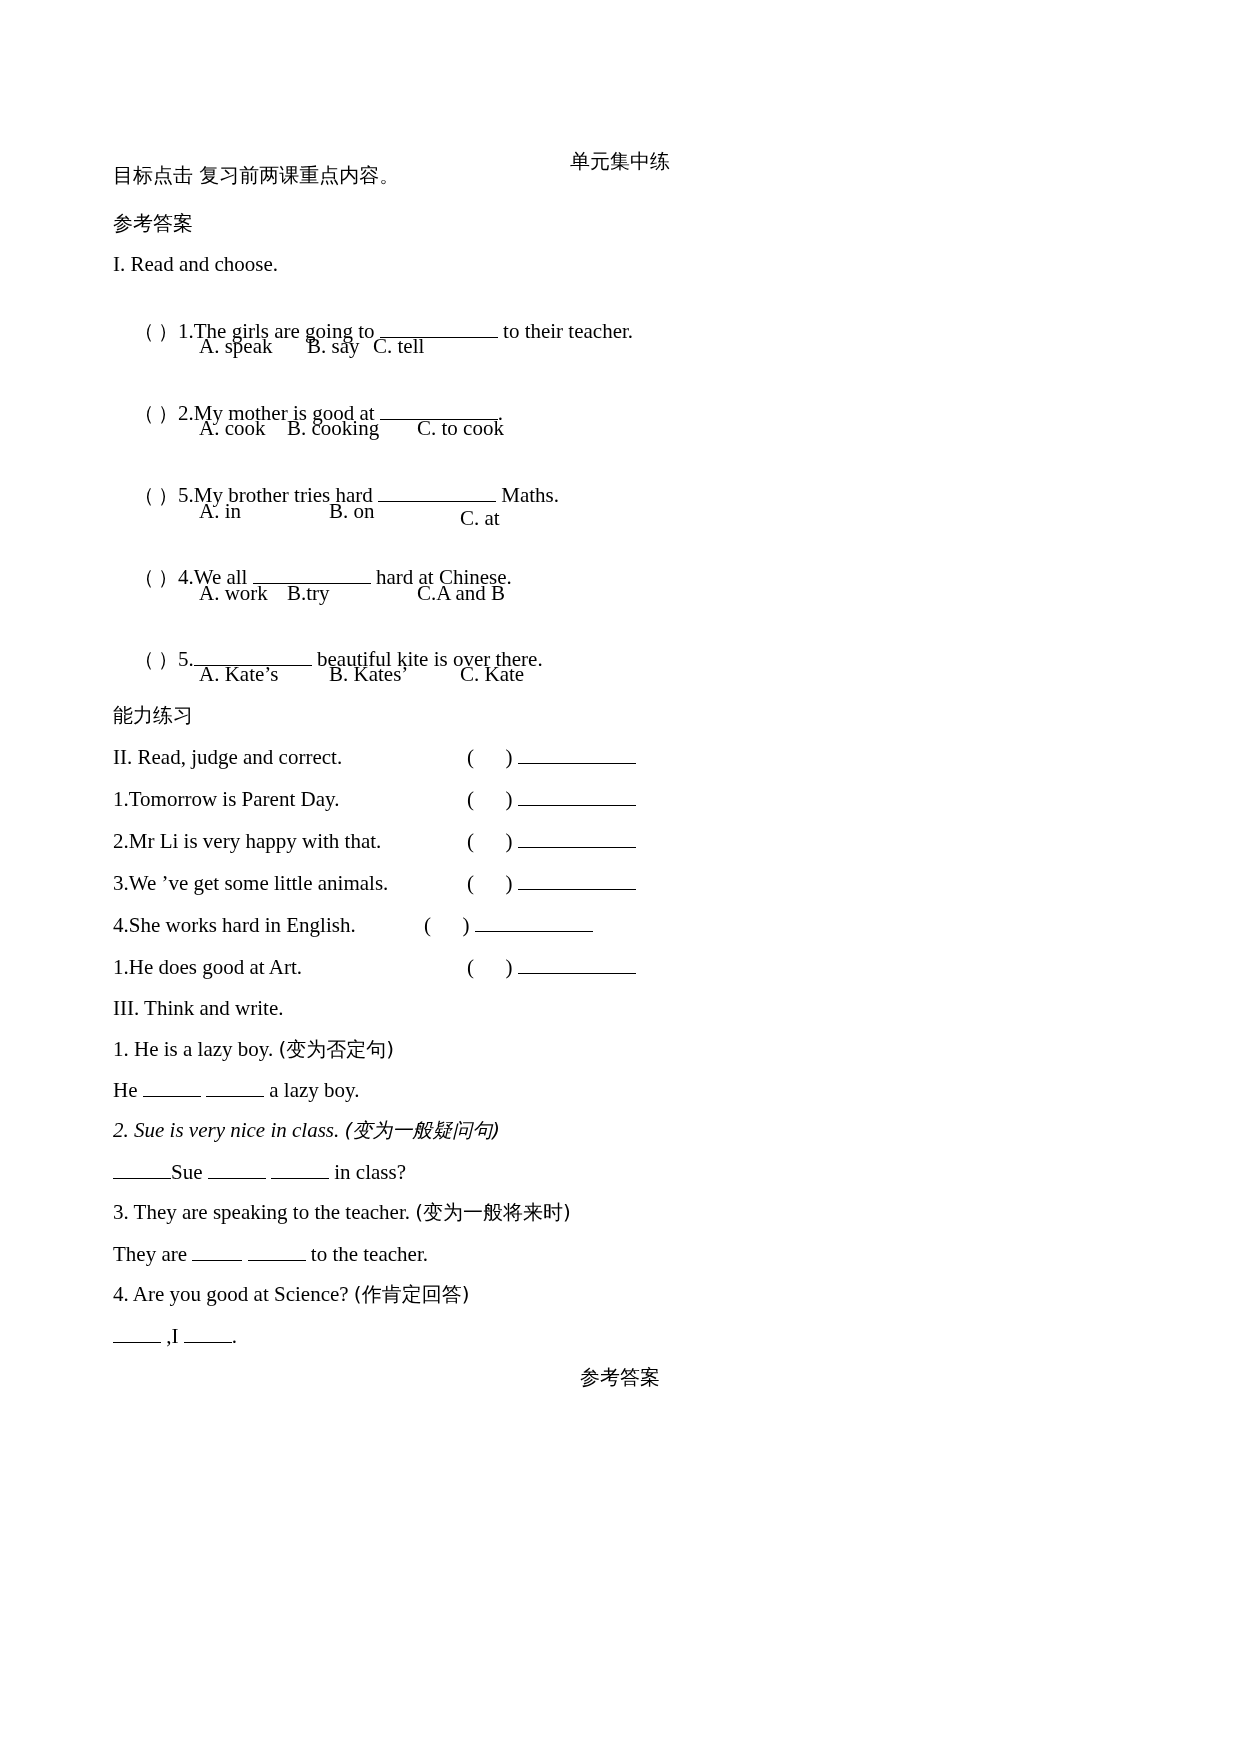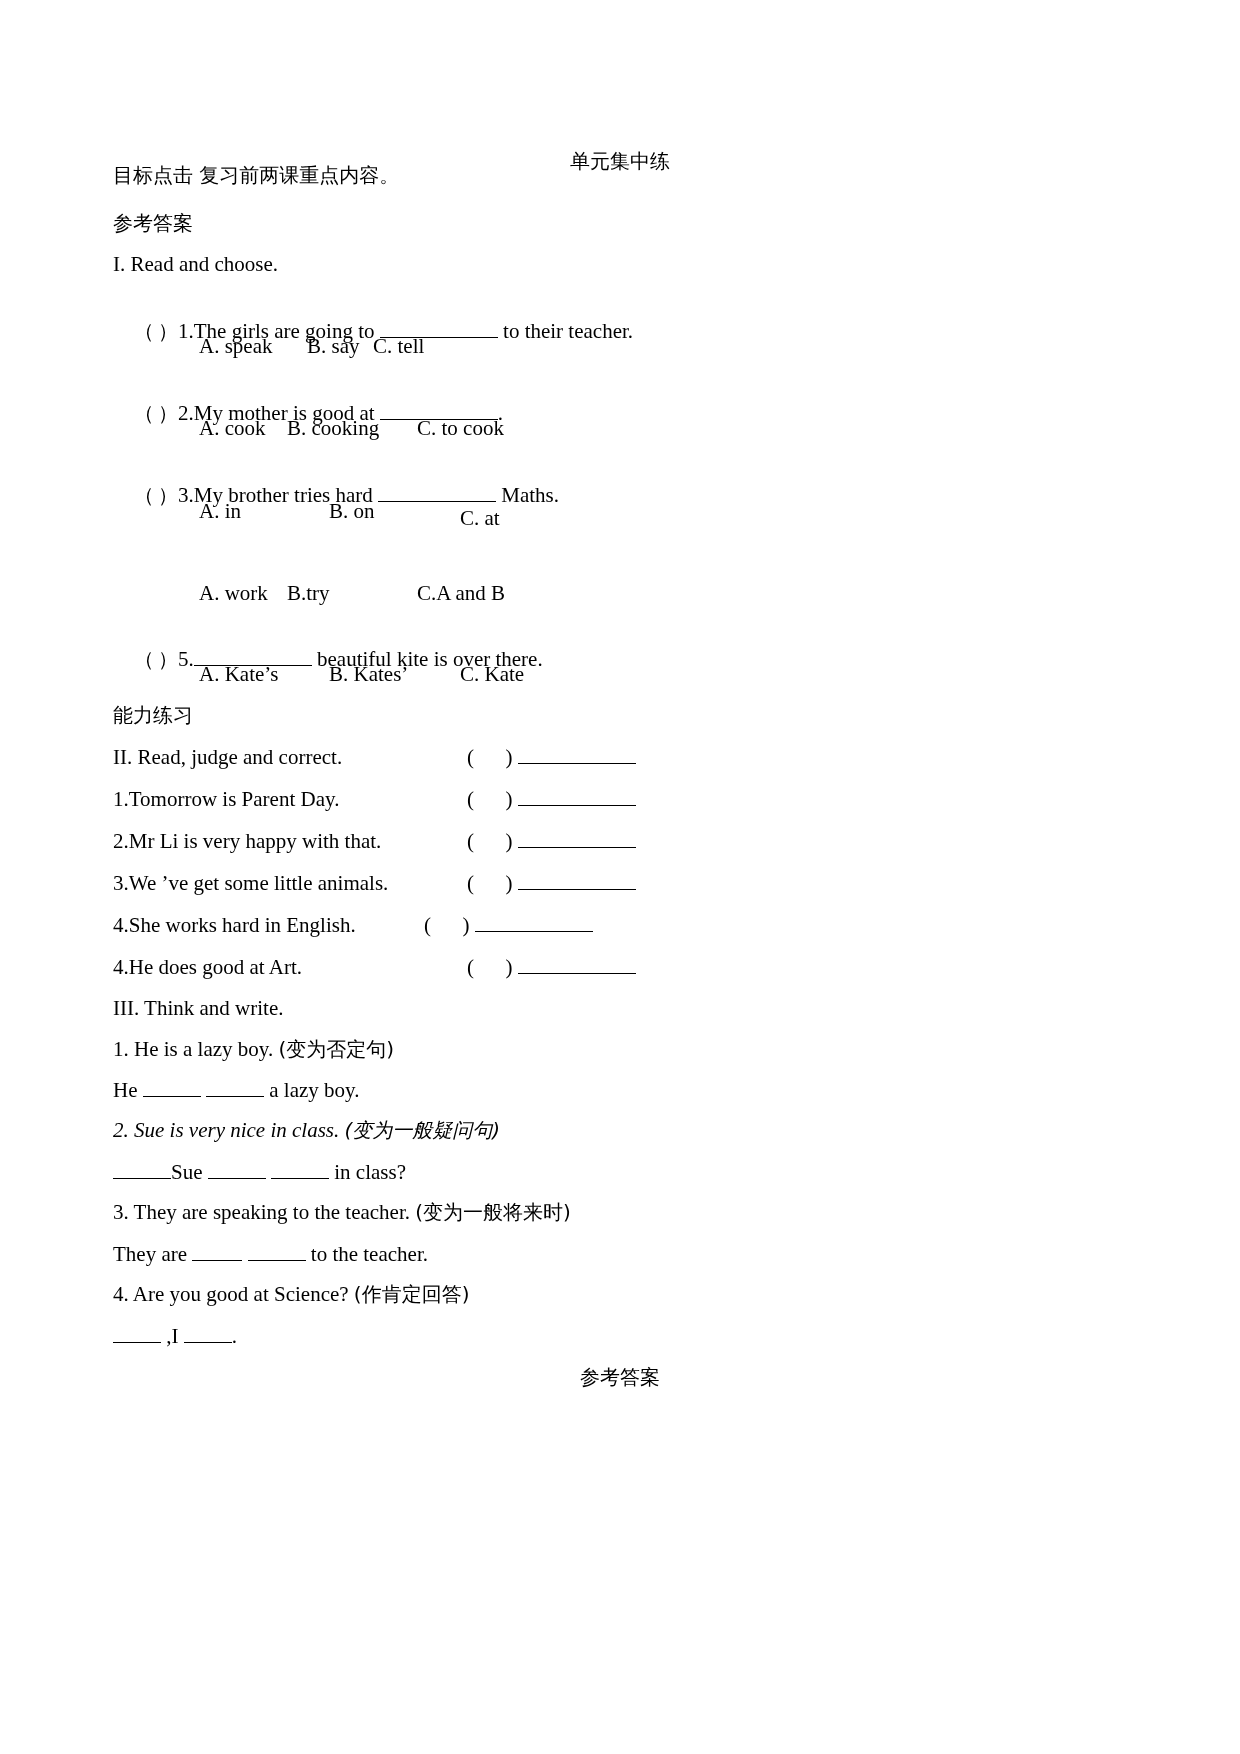--- a/index.html
+++ b/index.html
@@ -36,26 +36,29 @@
   <div class="opt" style="top:333px; left:373px;">C. tell</div>
 
   <div class="line" style="top:374px;">
     <span class="cjk">（</span><span class="paren" style="width:4px"></span><span class="cjk">）</span><span>2.My mother is good at </span><span class="blank" style="width:118px"></span><span>.</span>
   </div>
   <div class="opt" style="top:415px; left:199px;">A. cook</div>
   <div class="opt" style="top:415px; left:287px;">B. cooking</div>
   <div class="opt" style="top:415px; left:417px;">C. to cook</div>
 
   <div class="line" style="top:456px;">
-    <span class="cjk">（</span><span class="paren" style="width:4px"></span><span class="cjk">）</span><span>3.My brother tries hard </span><span class="blank" style="width:118px"></span><span> Maths.</span>
+    <span class="cjk">（</span><span class="paren" style="width:4px"></span><span class="cjk">）</span><span>5.My brother tries hard </span><span class="blank" style="width:118px"></span><span> Maths.</span>
   </div>
   <div class="opt" style="top:498px; left:199px;">A. in</div>
   <div class="opt" style="top:498px; left:329px;">B. on</div>
   <div class="opt" style="top:498px; left:460px;margin-top:7px;">C. at</div>
 
+  <div class="line" style="top:538px;">
+    <span class="cjk">（</span><span class="paren" style="width:4px"></span><span class="cjk">）</span><span>4.We all </span><span class="blank" style="width:118px"></span><span> hard at Chinese.</span>
+  </div>
   <div class="opt" style="top:580px; left:199px;">A. work</div>
   <div class="opt" style="top:580px; left:287px;">B.try</div>
   <div class="opt" style="top:580px; left:417px;">C.A and B</div>
 
   <div class="line" style="top:620px;">
     <span class="cjk">（</span><span class="paren" style="width:4px"></span><span class="cjk">）</span><span>5.</span><span class="blank" style="width:118px"></span><span> beautiful kite is over there.</span>
   </div>
   <div class="opt" style="top:661px; left:199px;">A. Kate’s</div>
   <div class="opt" style="top:661px; left:329px;">B. Kates’</div>
   <div class="opt" style="top:661px; left:460px;">C. Kate</div>
@@ -70,21 +73,21 @@
 
   <div class="line" style="top:828px;">2.Mr Li is very happy with that.</div>
   <div class="judge-paren" style="top:828px; left:467px;"><span>(      )</span> <span class="blank" style="width:118px"></span></div>
 
   <div class="line" style="top:870px;">3.We ’ve get some little animals.</div>
   <div class="judge-paren" style="top:870px; left:467px;"><span>(      )</span> <span class="blank" style="width:118px"></span></div>
 
   <div class="line" style="top:912px;">4.She works hard in English.</div>
   <div class="judge-paren" style="top:912px; left:424px;"><span>(      )</span> <span class="blank" style="width:118px"></span></div>
 
-  <div class="line" style="top:954px;">4.He does good at Art.</div>
+  <div class="line" style="top:954px;">1.He does good at Art.</div>
   <div class="judge-paren" style="top:954px; left:467px;"><span>(      )</span> <span class="blank" style="width:118px"></span></div>
 
   <div class="line" style="top:995px;">III. Think and write.</div>
 
   <div class="line" style="top:1036px;"><span>1. He is a lazy boy. </span><span class="cjk">(变为否定句)</span></div>
   <div class="line" style="top:1077px;"><span>He </span><span class="blank" style="width:58px"></span> <span class="blank" style="width:58px"></span><span> a lazy boy.</span></div>
 
   <div class="line" style="top:1117px;font-style:italic;"><span>2. Sue is very nice in class. </span><span class="cjk">(变为一般疑问句)</span></div>
   <div class="line" style="top:1159px;"><span class="blank" style="width:58px"></span><span>Sue </span><span class="blank" style="width:58px"></span> <span class="blank" style="width:58px"></span><span> in class?</span></div>
 

